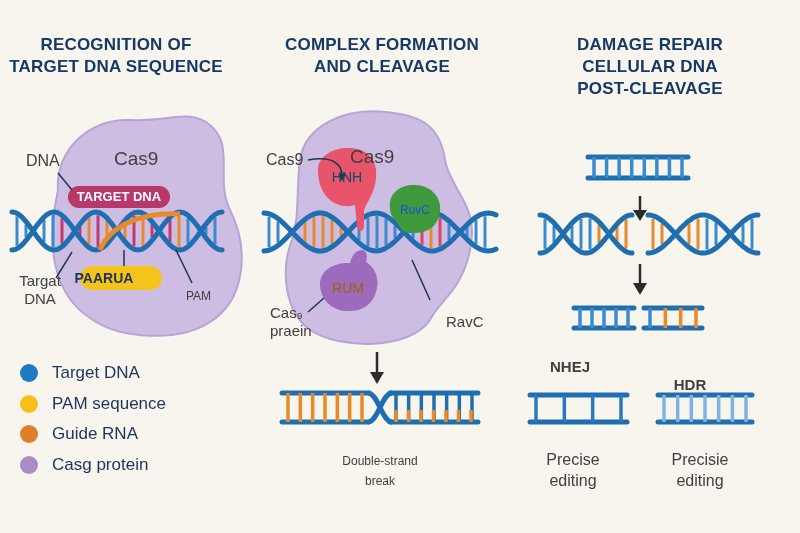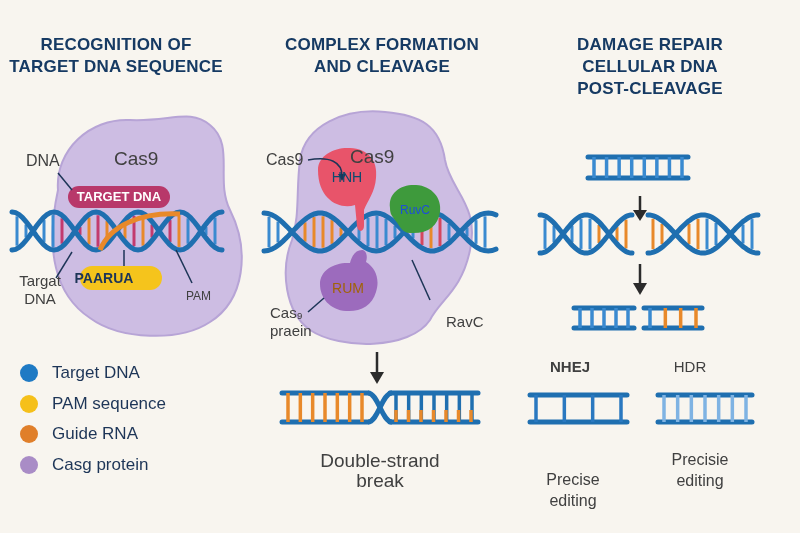--- a/index.html
+++ b/index.html
@@ -232,28 +232,28 @@
 <div class="lbl big" style="left:350px;top:148px;">Cas9</div>
 <div class="lbl" style="left:266px;top:151px;font-size:16px;">Cas9</div>
 <div class="lbl c" style="left:322px;top:168px;width:50px;color:#0c4a6e;font-size:14px;">HNH</div>
 <div class="lbl c" style="left:392px;top:201px;width:46px;color:#1d4ed8;font-size:12px;text-align:center;">RuvC</div>
 <div class="lbl c" style="left:322px;top:279px;width:52px;color:#a16207;font-size:14px;">RUM</div>
 <div class="lbl" style="left:270px;top:304px;">
   <div>Cas₉</div>
   <div>praein</div>
 </div>
 <div class="lbl" style="left:426px;top:313px;margin-left:20px;">RavC</div>
-<div class="lbl c" style="left:320px;top:451px;width:120px;font-size:19px;line-height:20px;">
+<div class="lbl c" style="left:320px;top:451px;width:120px;font-size:12px;line-height:20px;">
   <div>Double-strand</div>
   <div>break</div>
 </div>
 
 <div class="lbl c" style="left:540px;top:358px;width:60px;font-weight:700;font-size:15px;">NHEJ</div>
-<div class="lbl c" style="left:660px;top:358px;width:60px;font-weight:400;font-size:15px;">HDR</div>
-<div class="lbl c" style="left:533px;top:449px;width:80px;font-size:16px;line-height:21px;margin-top:20px;">
+<div class="lbl c" style="left:660px;top:376px;width:60px;font-weight:700;font-size:15px;">HDR</div>
+<div class="lbl c" style="left:533px;top:449px;width:80px;font-size:16px;line-height:21px;">
   <div>Precise</div>
   <div>editing</div>
 </div>
 <div class="lbl c" style="left:655px;top:449px;width:90px;font-size:16px;line-height:21px;">
   <div>Precisie</div>
   <div>editing</div>
 </div>
 
 <div class="legend">
   <div class="legend-item">

